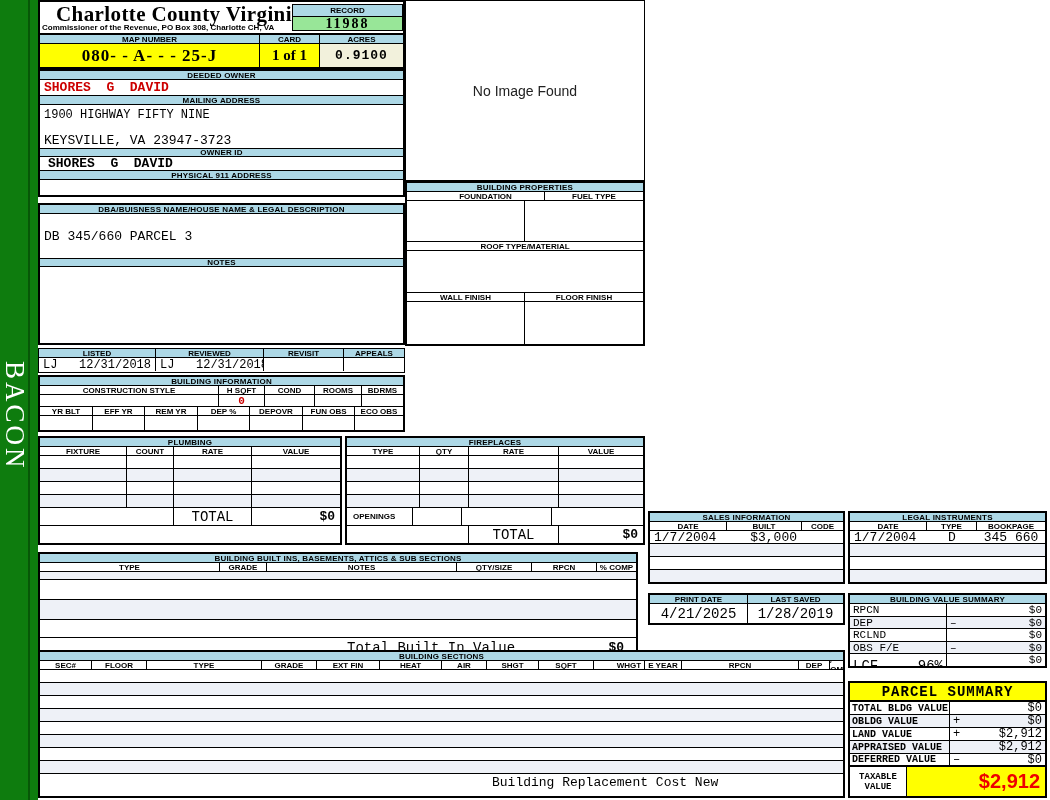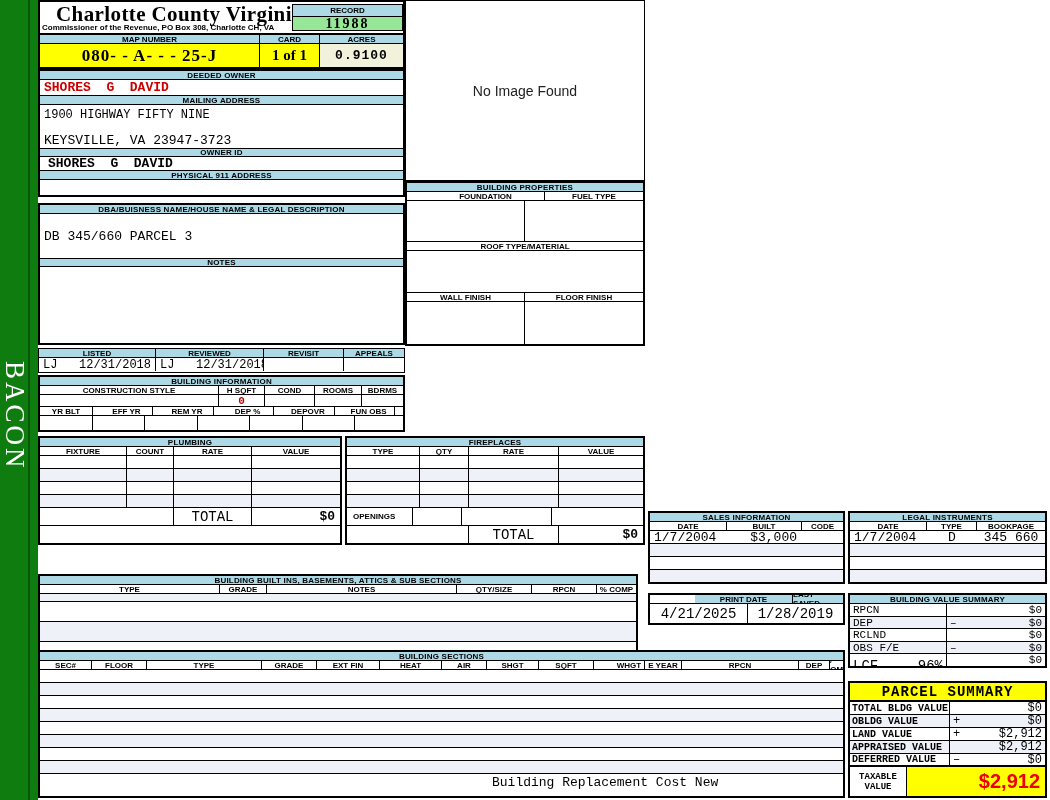--- a/index.html
+++ b/index.html
@@ -150,21 +150,21 @@
       <div class="cell hcell" style="width:47px;">ROOMS</div>
       <div class="cell hcell fill">BDRMS</div>
     </div>
     <div class="row bb" style="height:12px;">
       <div class="cell" style="width:179px;"></div>
       <div class="cell mono vcenter red-text" style="width:46px; font-weight:bold; font-size:11px;">0</div>
       <div class="cell" style="width:50px;"></div>
       <div class="cell" style="width:47px;"></div>
       <div class="cell fill"></div>
     </div>
-    <div class="row bb" style="height:9px;gap:8px;">
+    <div class="row bb" style="height:9px;">
       <div class="cell hcell" style="width:53px;">YR BLT</div>
       <div class="cell hcell" style="width:52px;">EFF YR</div>
       <div class="cell hcell" style="width:53px;">REM YR</div>
       <div class="cell hcell" style="width:52px;">DEP %</div>
       <div class="cell hcell" style="width:53px;">DEPOVR</div>
       <div class="cell hcell" style="width:52px;">FUN OBS</div>
       <div class="cell hcell fill">ECO OBS</div>
     </div>
     <div class="row" style="height:14px;">
       <div class="cell" style="width:53px;"></div>
@@ -257,21 +257,21 @@
         <div class="cell" style="width:90px;"></div>
         <div class="cell fill"></div>
     </div>
     <div class="row" style="height:17px;">
       <div class="cell" style="width:122px;"></div>
       <div class="cell mono vcenter" style="width:90px; font-size:14px;">TOTAL</div>
       <div class="cell mono vright fill" style="font-weight:bold; font-size:13px;">$0</div>
     </div>
   </div>
 
-  <div class="box" style="left:38px; top:574px; width:600px; height:106px;text-decoration:underline;">
+  <div class="box" style="left:38px; top:552px; width:600px; height:106px;text-decoration:underline;">
     <div class="band" style="height:9px;">BUILDING BUILT INS, BASEMENTS, ATTICS &amp; SUB SECTIONS</div>
     <div class="row bb" style="height:9px;">
       <div class="cell hcell" style="width:180px;">TYPE</div>
       <div class="cell hcell" style="width:47px;">GRADE</div>
       <div class="cell hcell" style="width:190px;">NOTES</div>
       <div class="cell hcell" style="width:75px;">QTY/SIZE</div>
       <div class="cell hcell" style="width:65px;">RPCN</div>
       <div class="cell hcell fill">% COMP</div>
     </div>
     <div class="row bb stripe" style="height:8px;"></div>
@@ -374,21 +374,21 @@
       <div class="cell mono vcenter" style="width:50px; font-size:13px; border-right:none;">D</div>
       <div class="cell mono vcenter fill" style="font-size:13px;">345 660</div>
     </div>
     <div class="row bb stripe" style="height:13px;"></div>
     <div class="row bb" style="height:13px;"></div>
     <div class="row stripe" style="height:12px;"></div>
   </div>
 
   <div class="box" style="left:648px; top:593px; width:197px; height:32px;">
     <div class="row bb" style="height:9px;">
-      <div class="cell bandcell" style="width:98px;margin-left:45px;">PRINT DATE</div>
+      <div class="cell bandcell" style="width:98px;">PRINT DATE</div>
       <div class="cell bandcell fill">LAST SAVED</div>
     </div>
     <div class="row" style="height:19px;">
       <div class="cell mono vcenter" style="width:98px; font-size:14px;">4/21/2025</div>
       <div class="cell mono vcenter fill" style="font-size:14px;">1/28/2019</div>
     </div>
   </div>
 
   <div class="box" style="left:848px; top:593px; width:199px; height:75px;">
     <div class="band" style="height:9px;">BUILDING VALUE SUMMARY</div>

